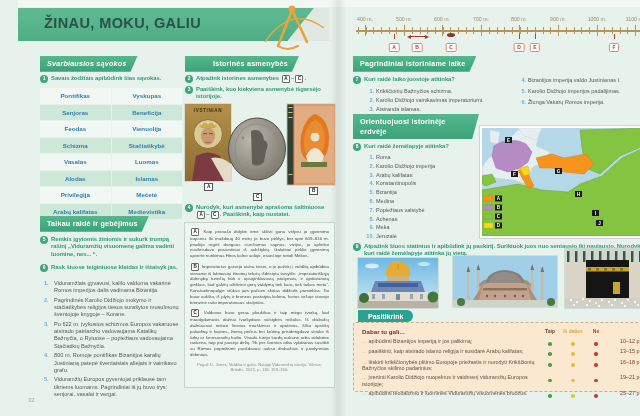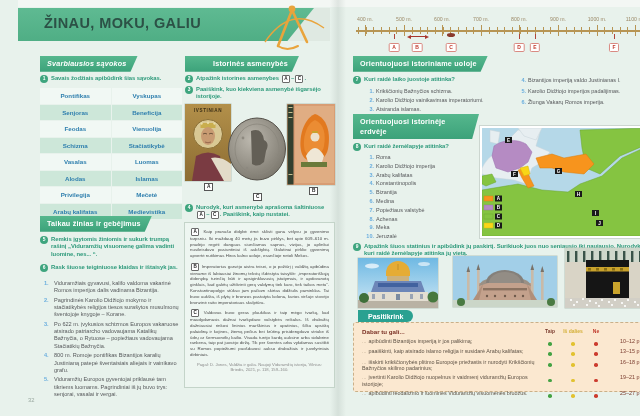--- a/index.html
+++ b/index.html
@@ -104,21 +104,21 @@
     <div class="trow row-a">
         <span class="cell">Privilegija</span>
         <span class="cell">Mečetė</span>
       </div>
     <div class="trow row-b">
         <span class="cell">Arabų kalifatas</span>
         <span class="cell">Medievistika</span>
       </div>
   </div>
 
-  <div class="sec-h" style="left:22px;top:216px;">Taikau žinias ir gebėjimus</div>
+  <div class="sec-h" style="left:22px;top:216px;">Taikau raidė ir gebėjimus</div>
   <div class="abs task" style="left:22px;top:236px;width:142px;">
     <span class="badge">5</span>
     <span class="task-text">Remkis įgytomis žiniomis ir sukurk trumpą rašinį „Viduramžių visuomenę galima vadinti luomine, nes... “.</span>
   </div>
   <div class="abs task" style="left:22px;top:264px;width:142px;">
     <span class="badge">6</span>
     <span class="task-text">Rask šiuose teiginiuose klaidas ir ištaisyk jas.</span>
   </div>
   <div class="abs" style="left:26px;top:280px;width:138px;">
     <div class="numitem">
@@ -249,21 +249,21 @@
   <div class="redtick" style="left:501px;"></div>
   <div class="redtick" style="left:517px;"></div>
   <div class="redtick" style="left:596px;"></div>
   <div class="tl-box" style="left:376px;">A</div>
   <div class="tl-box" style="left:399px;">B</div>
   <div class="tl-box" style="left:433px;">C</div>
   <div class="tl-box" style="left:501px;">D</div>
   <div class="tl-box" style="left:517px;">E</div>
   <div class="tl-box" style="left:596px;">F</div>
 
-  <div class="sec-h" style="left:335px;top:56px;">Orientuojuosi istoriniame uoloje</div>
+  <div class="sec-h" style="left:335px;top:56px;">Pagrindiniai istoriniame laike</div>
   <div class="abs task" style="left:335px;top:76px;width:158px;">
     <span class="badge">7</span>
     <span class="task-text">Kuri raidė laiko juostoje atitinka?</span>
   </div>
   <div class="abs" style="left:345px;top:88px;width:148px;">
     <div class="place-item">
         <span class="n">1.</span>
         <span class="t">Krikščionių Bažnyčios schizma.</span>
       </div>
     <div class="place-item">

